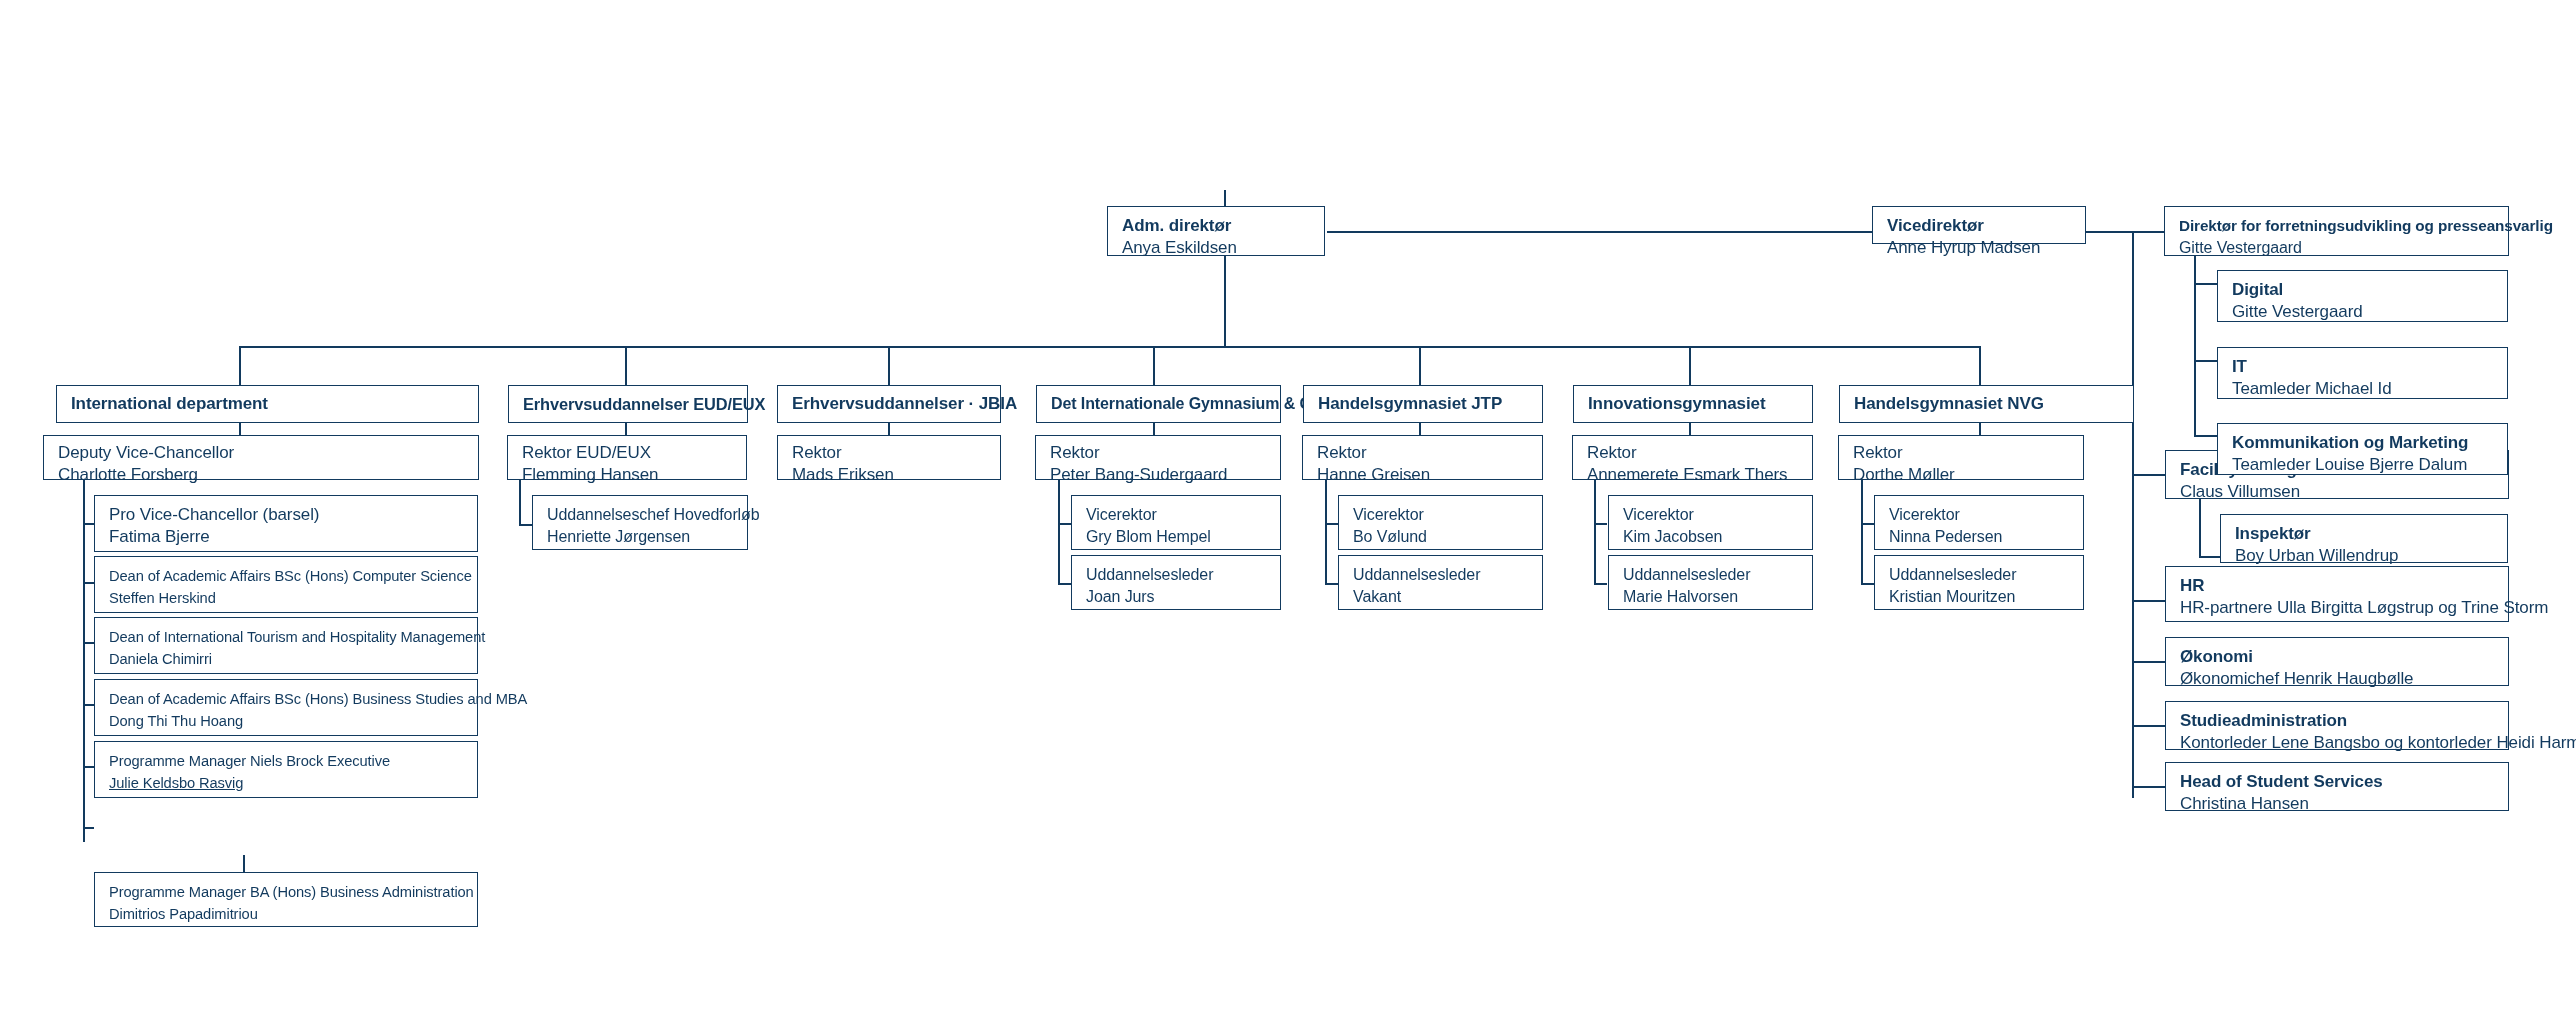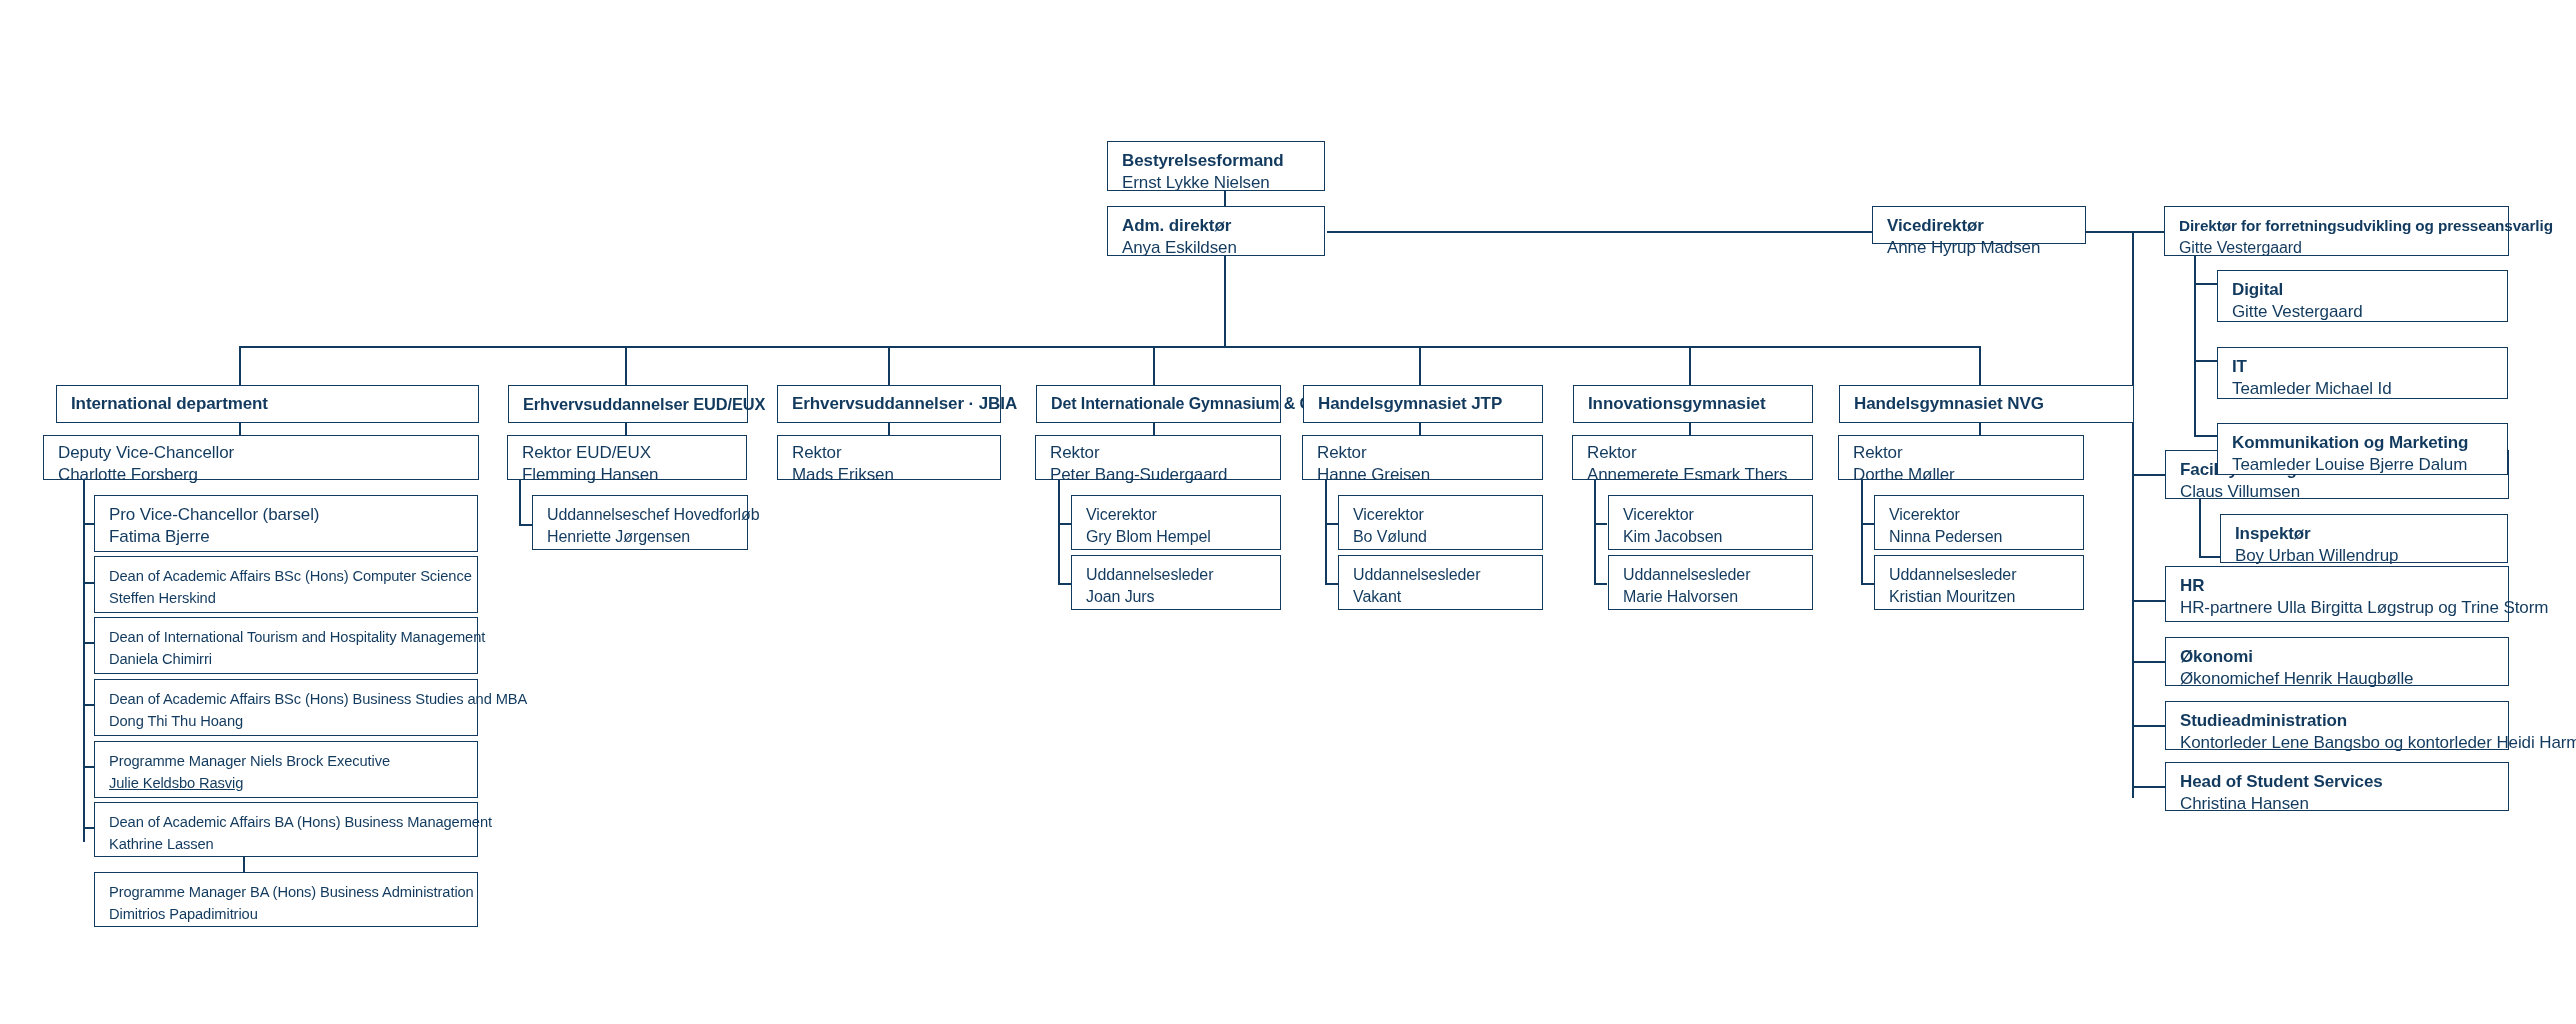--- a/index.html
+++ b/index.html
@@ -104,24 +104,20 @@
   <div class="ln hln" style="left:2132px;top:786px;width:33px;"></div>
 
   <div class="ln vln" style="left:2194px;top:252px;height:184px;"></div>
   <div class="ln hln" style="left:2194px;top:283px;width:23.4px;"></div>
   <div class="ln hln" style="left:2194px;top:360px;width:23.4px;"></div>
   <div class="ln hln" style="left:2194px;top:435px;width:23.4px;"></div>
 
   <div class="ln vln" style="left:2199px;top:497px;height:60px;"></div>
   <div class="ln hln" style="left:2199px;top:556px;width:22px;"></div>
 
-  <div class="node" style="left:1107px;top:141px;width:218px;height:50px;">
-    <div class="title">Bestyrelsesformand</div>
-    <div class="sub">Ernst Lykke Nielsen</div>
-  </div>
 
   <div class="node" style="left:1107px;top:206px;width:218px;height:50px;">
     <div class="title">Adm. direktør</div>
     <div class="sub">Anya Eskildsen</div>
   </div>
 
   <div class="node" style="left:1872px;top:206px;width:214px;height:38px;">
     <div class="title">Vicedirektør</div>
     <div class="sub">Anne Hyrup Madsen</div>
   </div>
@@ -189,24 +185,20 @@
     <div class="sub" style="font-size:14.7px;">Daniela Chimirri</div>
   </div>
   <div class="node plain" style="left:94px;top:679px;width:384px;height:57px;">
     <div class="title" style="font-size:14.7px;">Dean of Academic Affairs BSc (Hons) Business Studies and MBA</div>
     <div class="sub" style="font-size:14.7px;">Dong Thi Thu Hoang</div>
   </div>
   <div class="node plain" style="left:94px;top:741px;width:384px;height:57px;">
     <div class="title" style="font-size:14.7px;">Programme Manager Niels Brock Executive</div>
     <div class="sub" style="font-size:14.7px;text-decoration:underline;">Julie Keldsbo Rasvig</div>
   </div>
-  <div class="node plain" style="left:94px;top:802px;width:384px;height:55px;">
-    <div class="title" style="font-size:14.7px;">Dean of Academic Affairs BA (Hons) Business Management</div>
-    <div class="sub" style="font-size:14.7px;">Kathrine Lassen</div>
-  </div>
   <div class="node plain" style="left:94px;top:872px;width:384px;height:55px;">
     <div class="title" style="font-size:14.7px;">Programme Manager BA (Hons) Business Administration</div>
     <div class="sub" style="font-size:14.7px;">Dimitrios Papadimitriou</div>
   </div>
 
   <div class="node" style="left:508px;top:385px;width:240px;height:38px;padding-top:6.5px;">
     <div class="title" style="font-size:16.4px;">Erhvervsuddannelser EUD/EUX</div>
   </div>
   <div class="node plain" style="left:507px;top:435px;width:240px;height:45px;padding-top:5.5px;">
     <div class="title">Rektor EUD/EUX</div>

